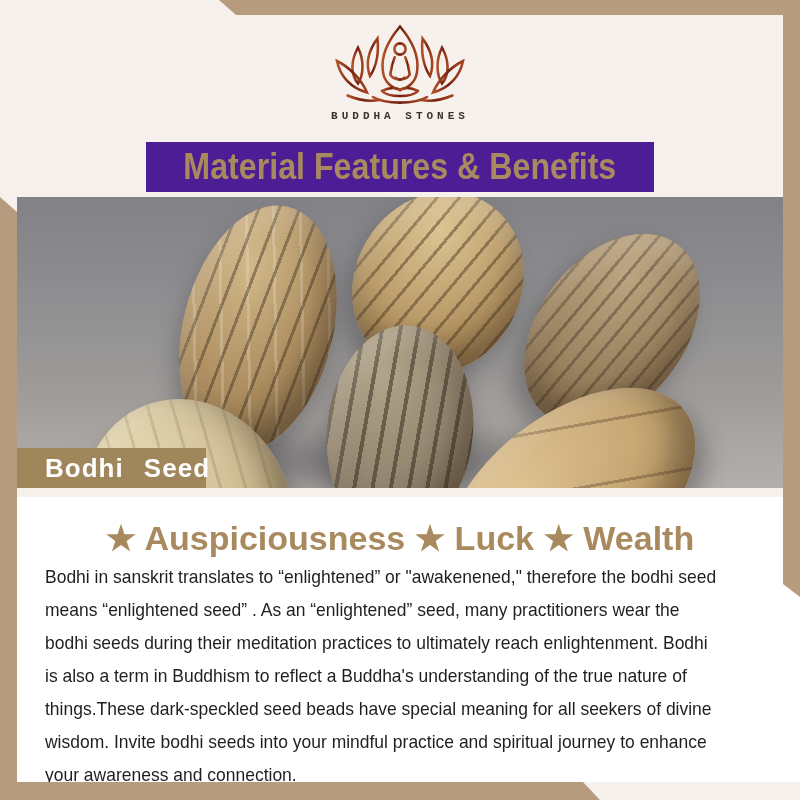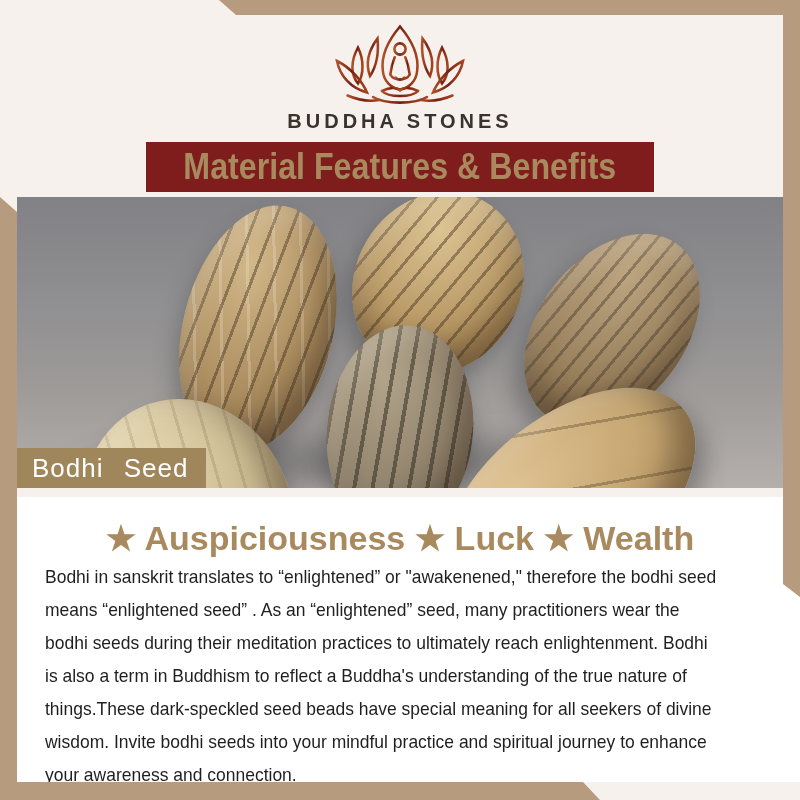--- a/index.html
+++ b/index.html
@@ -14,23 +14,23 @@
   .frame-right{right:0;top:0;width:17px;height:597px;
     clip-path:polygon(0 0,100% 0,100% 100%,0 calc(100% - 13px));}
   .frame-bottom{left:0;bottom:0;width:600px;height:18px;
     clip-path:polygon(0 0,calc(100% - 17px) 0,100% 100%,0 100%);}
   .frame-left{left:0;top:197px;width:17px;height:603px;
     clip-path:polygon(0 0,100% 15px,100% 100%,0 100%);}
 
   
   .logo{left:320px;top:22px;width:160px;height:90px;z-index:2;}
   .brand{left:0;top:110px;width:100%;text-align:center;z-index:2;
-    font-family:Liberation Sans, sans-serif;font-weight:600;font-size:20px;
+    font-family:Liberation Mono, monospace;font-weight:600;font-size:11px;
     letter-spacing:4px;color:#3a322c;}
-  .banner{left:146px;top:142px;width:508px;height:50px;background:#7f1d1d;z-index:2;
+  .banner{left:146px;top:142px;width:508px;height:50px;background:#4c1d95;z-index:2;
     text-align:center;}
   .banner-title{display:inline-block;line-height:50px;font-weight:bold;font-size:37px;
     color:#a98a5f;transform:scaleX(.87);transform-origin:50% 50%;white-space:nowrap;}
 
   
   .photo{left:17px;top:197px;width:766px;height:291px;overflow:hidden;z-index:1;
     background:linear-gradient(180deg,#828286 0%,#8d8d90 30%,#9d9a98 65%,#b4afab 100%);}
   .floor-shadow{left:40px;top:225px;width:660px;height:80px;border-radius:50%;
     background:radial-gradient(closest-side,rgba(60,60,66,.55),rgba(60,60,66,0));
     filter:blur(10px);}
@@ -59,21 +59,21 @@
     background:
       repeating-linear-gradient(98deg,rgba(120,105,70,0) 0 11px,rgba(120,105,70,.22) 11px 14px,rgba(120,105,70,0) 14px 24px),
       radial-gradient(120% 120% at 35% 25%,#e7dab4 0%,#c9b88e 50%,#9d8c64 88%,#7d7050 100%);}
   .s6{left:408px;top:218px;width:290px;height:168px;transform:rotate(-38deg);
     background:
       repeating-linear-gradient(28deg,rgba(92,70,44,0) 0 26px,rgba(92,70,44,.38) 26px 29px,rgba(92,70,44,0) 29px 62px),
       radial-gradient(120% 120% at 35% 25%,#e0c393 0%,#c2a26e 50%,#977a4c 88%,#77603a 100%);}
 
   
   .label{left:0;top:448px;width:206px;height:40px;background:#a0865b;z-index:5;}
-  .label-text{margin-left:32px;line-height:40px;color:#ffffff;font-weight:normal;
+  .label-text{margin-left:45px;line-height:40px;color:#ffffff;font-weight:bold;
     font-size:26px;letter-spacing:1px;word-spacing:12px;white-space:nowrap;}
 
   
   .white-area{left:17px;top:497px;width:783px;height:285px;background:#ffffff;z-index:0;}
   .benefits{left:0;top:518px;width:100%;text-align:center;z-index:2;
     font-weight:bold;font-size:34px;color:#a98a5f;white-space:nowrap;}
   .desc{left:45px;top:560px;width:772px;z-index:2;transform:scaleX(.92);
     transform-origin:0 0;color:#1f1f1f;}
   .desc-line{font-size:19px;line-height:33px;white-space:nowrap;font-weight:500;}
 </style>

